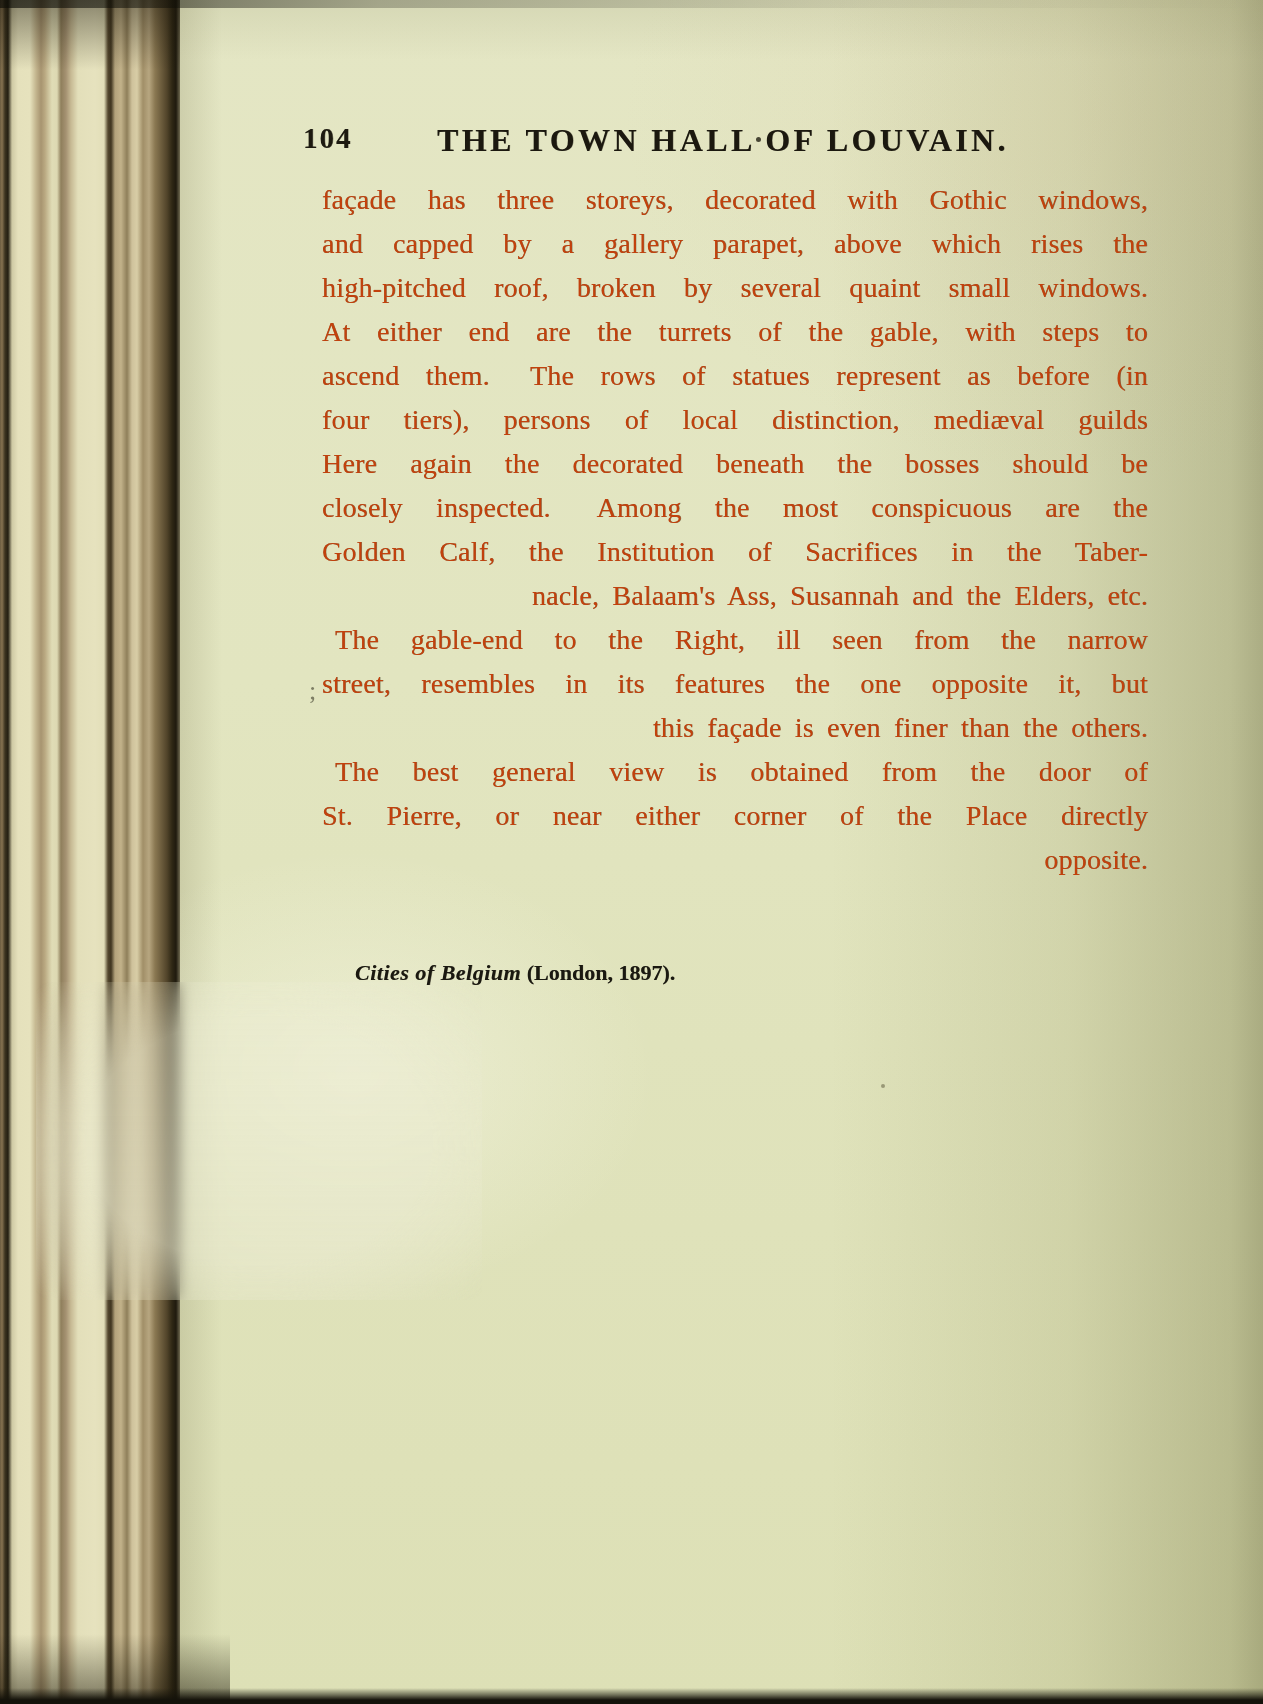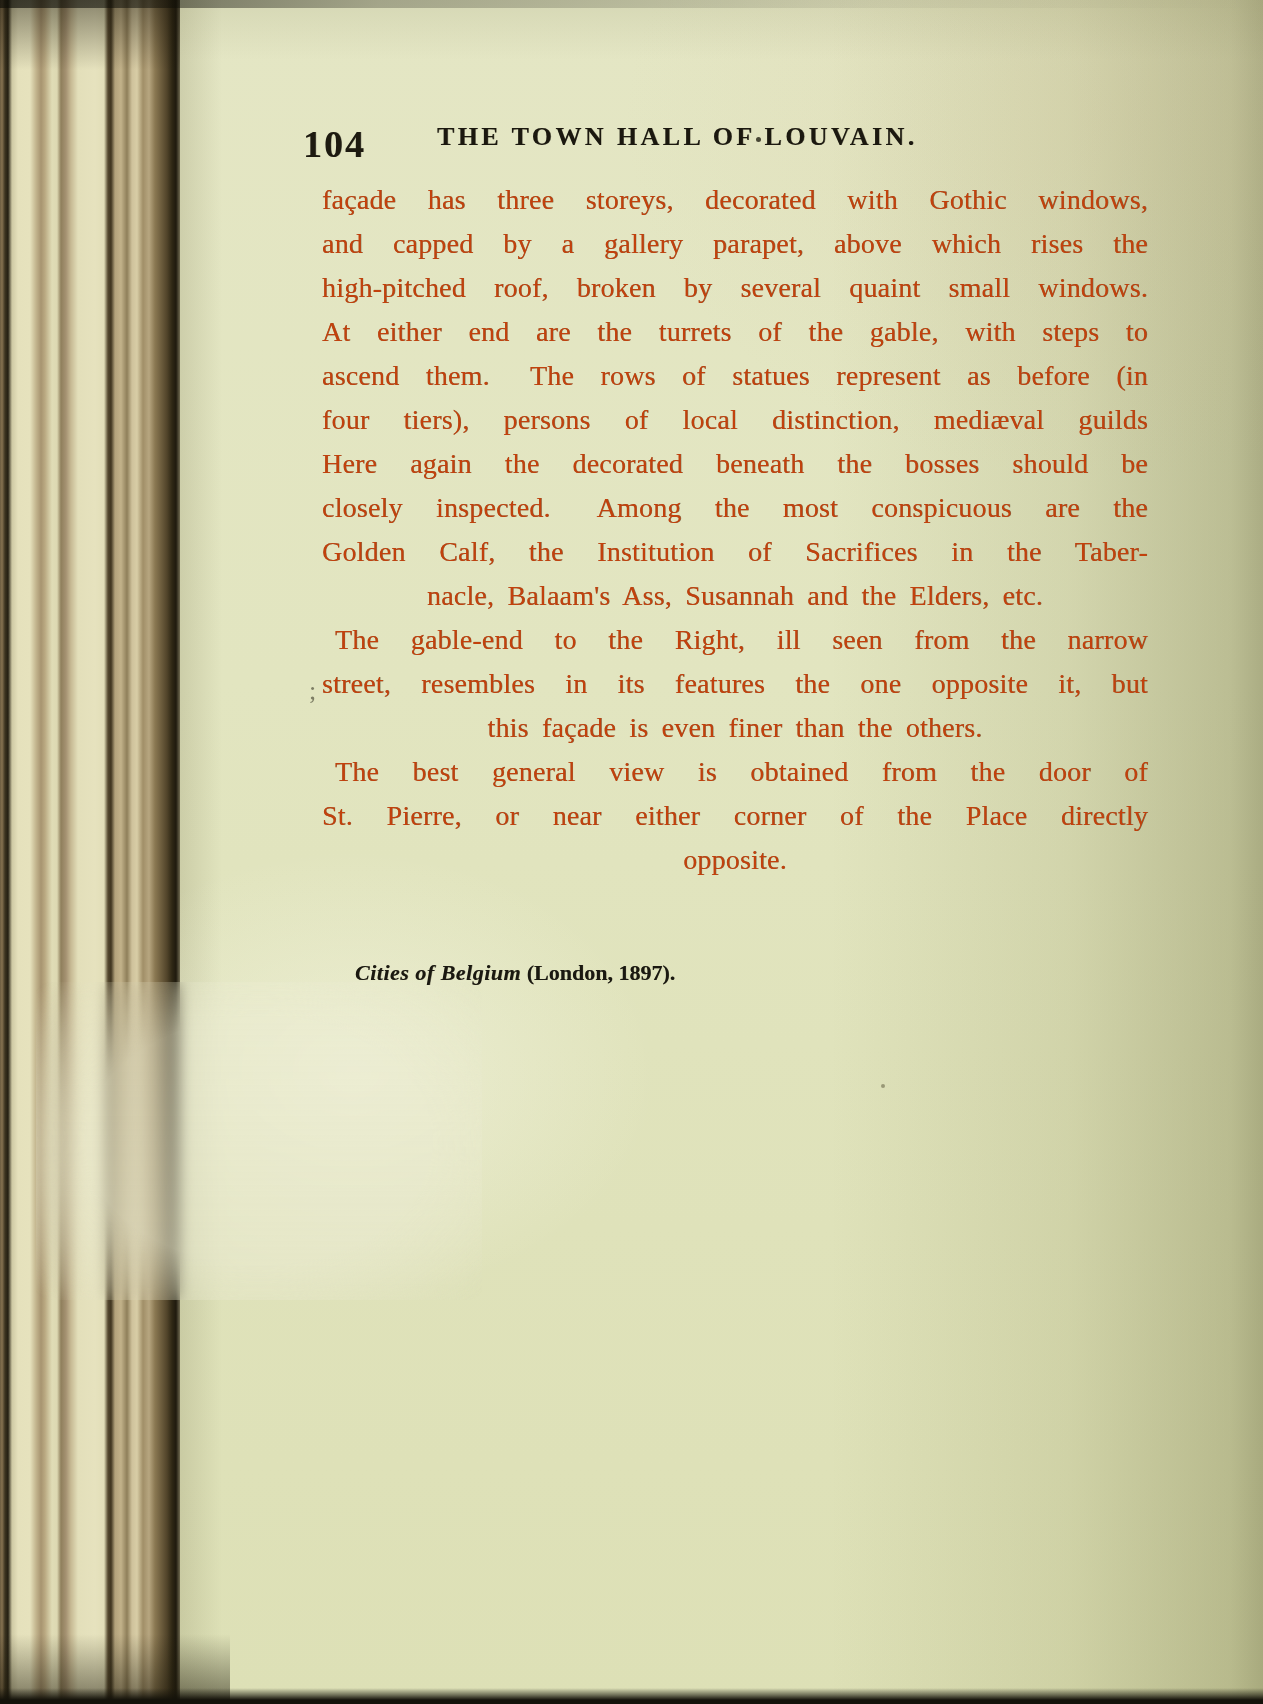--- a/index.html
+++ b/index.html
@@ -59,38 +59,38 @@
     position:absolute;left:0;bottom:0;width:100%;height:16px;
     background:linear-gradient(to top,#14120a 0px,#14120a 4px,rgba(20,18,10,0.55) 9px,rgba(20,18,10,0));
   }
   .corner-shadow{
     position:absolute;left:0;bottom:0;width:230px;height:70px;
     background:linear-gradient(to top,rgba(28,24,10,0.55),rgba(28,24,10,0));
   }
   
   .pageno{
     position:absolute;left:303px;top:122px;
-    font-size:38px;font-weight:bold;letter-spacing:2px;color:#1d1a10;
+    font-size:29px;font-weight:bold;letter-spacing:2px;color:#1d1a10;
     text-shadow:0.4px 0.4px 0 rgba(30,27,15,0.45);
   }
   .running-header{
     position:absolute;left:437px;top:122px;
-    font-size:26px;font-weight:bold;letter-spacing:3.4px;color:#1b180f;
+    font-size:32px;font-weight:bold;letter-spacing:3.4px;color:#1b180f;
     text-shadow:0.4px 0.4px 0 rgba(30,27,15,0.45);
     white-space:nowrap;
   }
   .textblock{
     position:absolute;left:322px;top:178px;width:826px;
     font-size:28px;line-height:44px;color:#c2410c;
     word-spacing:6px;letter-spacing:0.2px;
     text-shadow:0.35px 0.35px 0 rgba(28,25,14,0.5);
   }
   .line{height:44px;white-space:nowrap;}
   .jl{text-align:justify;text-align-last:justify;white-space:normal;}
-  .ll{text-align:center;}
+  .ll{text-align:right;}
   .indent{text-indent:13px;}
   .margin-mark{
     position:absolute;left:309px;top:676px;
     font-size:26px;color:rgba(42,40,24,0.55);
   }
   .citation{
     position:absolute;left:355px;top:960px;
     font-size:22px;font-weight:bold;color:#1a1810;
     text-shadow:0.35px 0.35px 0 rgba(28,25,14,0.5);
     white-space:nowrap;

